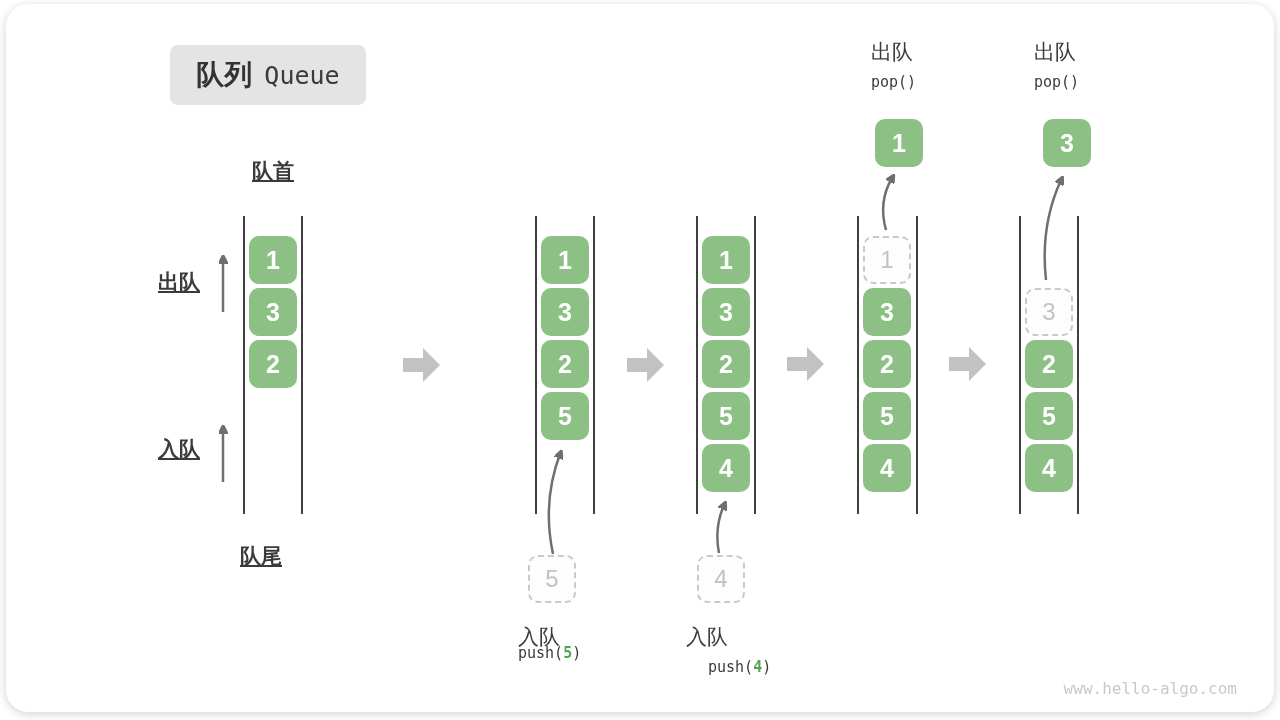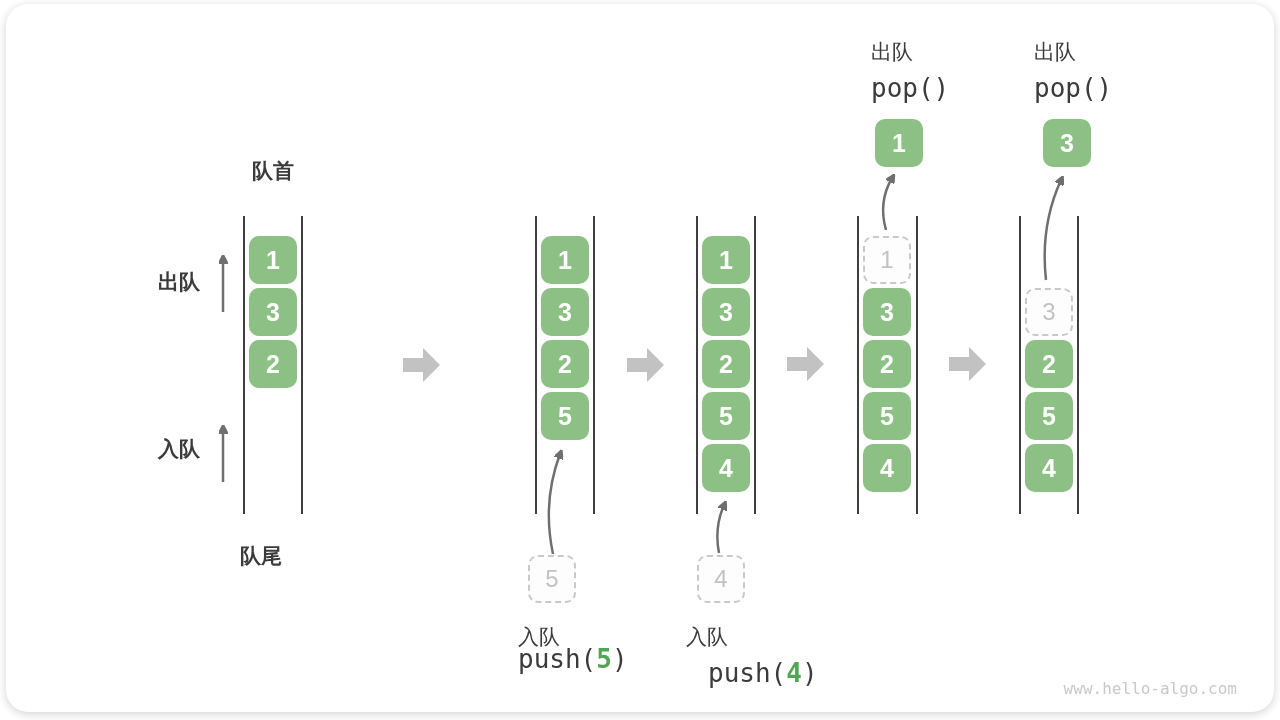--- a/index.html
+++ b/index.html
@@ -17,24 +17,24 @@
     box-shadow: 0 2px 10px rgba(0,0,0,0.18);
   }
   .title-box {
     position: absolute; left: 164px; top: 41px;
     width: 196px; height: 60px;
     background: #e4e4e4; border-radius: 8px;
     display: flex; align-items: center; justify-content: center; gap: 12px;
   }
   .title-zh { font-size: 28px; font-weight: 700; color: #333333; }
   .title-en { font-size: 25px; color: #3a3a3a; font-family: "DejaVu Sans Mono", "Liberation Mono", monospace; }
-  .zh-label { position: absolute; font-size: 21px; font-weight: 700; color: #3b3b3b; }
+  .zh-label { position: absolute; font-size: 21px; font-weight: 700; color: #3b3b3b; text-decoration: underline; }
   .zh-op { position: absolute; font-size: 21px; font-weight: 400; color: #3b3b3b; }
   .code {
-    position: absolute; font-size: 26px; color: #3b3b3b;
+    position: absolute; font-size: 15px; color: #3b3b3b;
     font-family: "DejaVu Sans Mono", "Liberation Mono", monospace;
   }
   .code .arg { color: #53a556; font-weight: 700; }
   .wall { position: absolute; width: 2px; height: 298px; top: 212px; background: #3f3f3f; }
   .cell {
     position: absolute; width: 48px; height: 48px;
     background: #8cc084; border-radius: 10px;
     color: #ffffff; font-size: 25px; font-weight: 700;
     display: flex; align-items: center; justify-content: center;
   }
@@ -50,20 +50,24 @@
     font-size: 16px; color: #c9c9c9;
     font-family: "DejaVu Sans Mono", "Liberation Mono", monospace;
   }
   .center60 { width: 60px; text-align: center; }
 </style>
 </head>
 <body>
 
 <div class="canvas">
 
+  <div class="title-box">
+    <span class="title-zh">队列</span>
+    <span class="title-en">Queue</span>
+  </div>
 
   <div class="zh-label center60" style="left:237px; top:153px;">队首</div>
   <div class="zh-label center60" style="left:225px; top:538px;">队尾</div>
 
   <div class="zh-label" style="left:152px; top:264px;">出队</div>
   <div class="zh-label" style="left:152px; top:431px;">入队</div>
 
   <div class="wall" style="left:237px;"></div>
   <div class="wall" style="left:295px;"></div>
   <div class="cell" style="left:243px; top:232px;">1</div>

